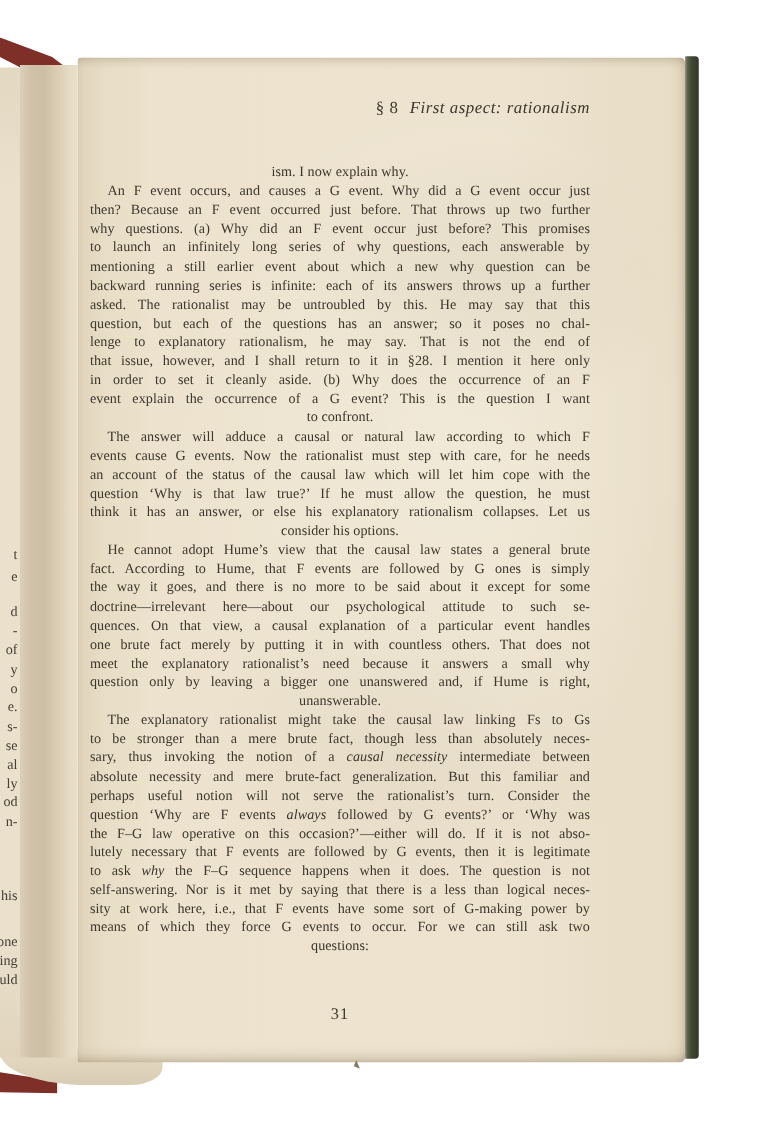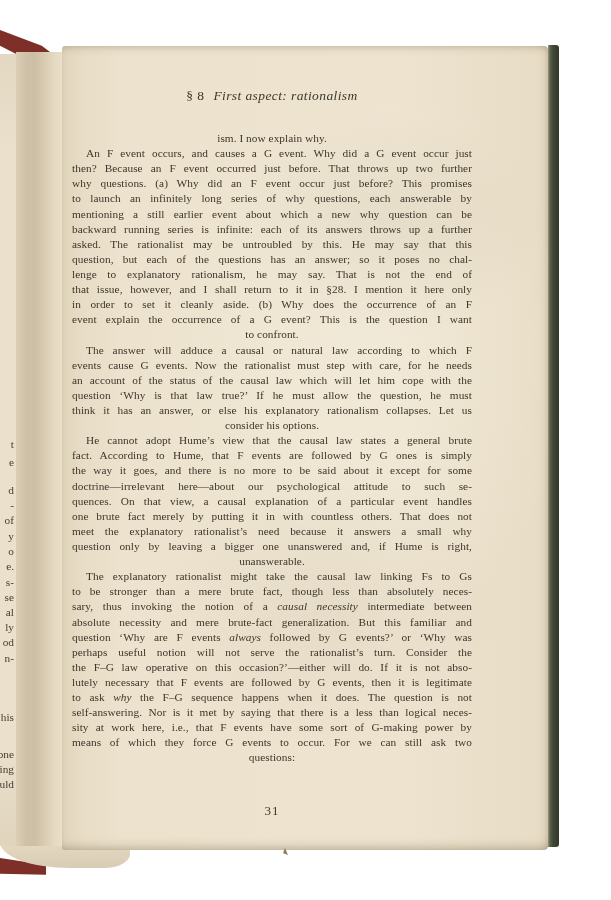--- a/index.html
+++ b/index.html
@@ -61,22 +61,22 @@
   }
   .show-through {
     position:absolute; inset:0;
     background:
       radial-gradient(ellipse 45% 20% at 68% 22%, rgba(148,136,104,.10), rgba(0,0,0,0) 70%),
       radial-gradient(ellipse 50% 25% at 55% 70%, rgba(148,136,104,.08), rgba(0,0,0,0) 70%);
     pointer-events:none;
   }
 
   .heading {
-    position:absolute; left:10px; top:42px; width:400px;
-    text-align:center; font-size:13.5px; color:#3d372c; letter-spacing:.4px;
+    position:absolute; left:10px; top:32px; width:400px;
+    text-align:right; font-size:13.5px; color:#3d372c; letter-spacing:.4px;
   }
   .heading .mark { font-style:normal; margin-right:9px; }
   .heading .title { font-style:italic; }
 
   .text-block {
     position:absolute; left:10px; top:86px; width:400px;
     font-size:11.3px; color:#3c362b; letter-spacing:.05px;
   }
   .line { height:15.12px; overflow:visible; white-space:nowrap;text-align:center; }
   .line.just { text-align:justify; text-align-last:justify; white-space:normal; }
@@ -160,22 +160,22 @@
         <div class="line just">doctrine—irrelevant here—about our psychological attitude to such se-</div>
         <div class="line just">quences. On that view, a causal explanation of a particular event handles</div>
         <div class="line just">one brute fact merely by putting it in with countless others. That does not</div>
         <div class="line just">meet the explanatory rationalist’s need because it answers a small why</div>
         <div class="line just">question only by leaving a bigger one unanswered and, if Hume is right,</div>
         <div class="line">unanswerable.</div>
         <div class="line first just">The explanatory rationalist might take the causal law linking Fs to Gs</div>
         <div class="line just">to be stronger than a mere brute fact, though less than absolutely neces-</div>
         <div class="line just">sary, thus invoking the notion of a <i>causal necessity</i> intermediate between</div>
         <div class="line just">absolute necessity and mere brute-fact generalization. But this familiar and</div>
+        <div class="line just">perhaps useful notion will not serve the rationalist’s turn. Consider the</div>
         <div class="line just">question ‘Why are F events <i>always</i> followed by G events?’ or ‘Why was</div>
-        <div class="line just">perhaps useful notion will not serve the rationalist’s turn. Consider the</div>
         <div class="line just">the F–G law operative on this occasion?’—either will do. If it is not abso-</div>
         <div class="line just">lutely necessary that F events are followed by G events, then it is legitimate</div>
         <div class="line just">to ask <i>why</i> the F–G sequence happens when it does. The question is not</div>
         <div class="line just">self-answering. Nor is it met by saying that there is a less than logical neces-</div>
         <div class="line just">sity at work here, i.e., that F events have some sort of G-making power by</div>
         <div class="line just">means of which they force G events to occur. For we can still ask two</div>
         <div class="line">questions:</div>
       </div>
 
     <div class="page-number">31</div>

